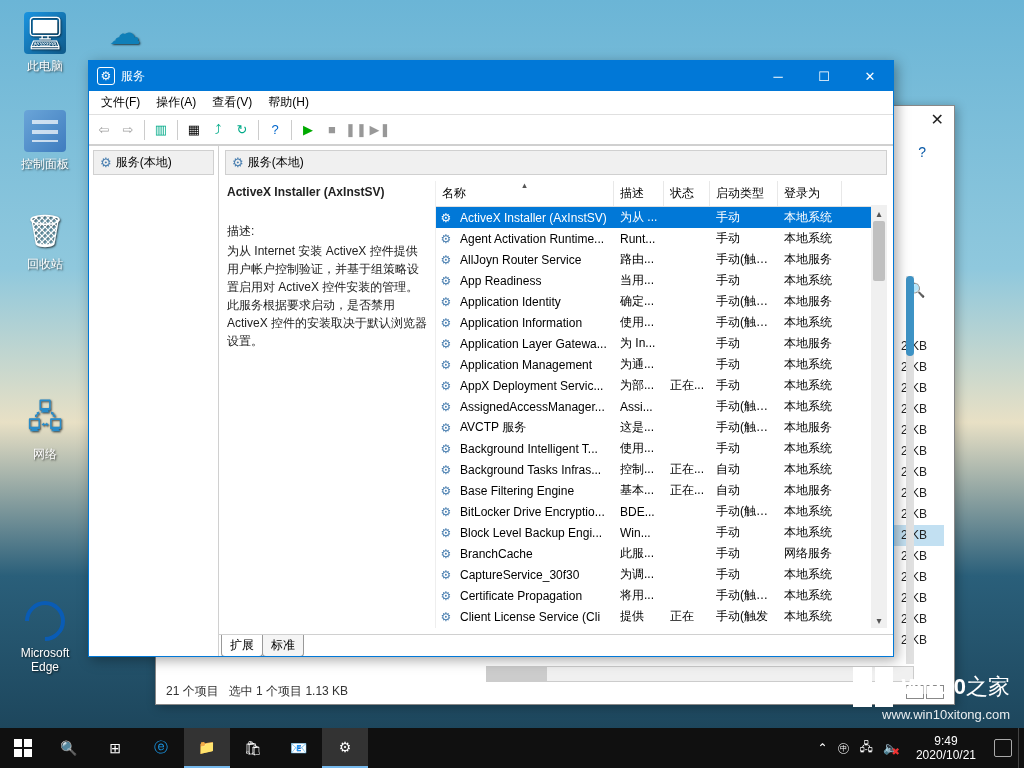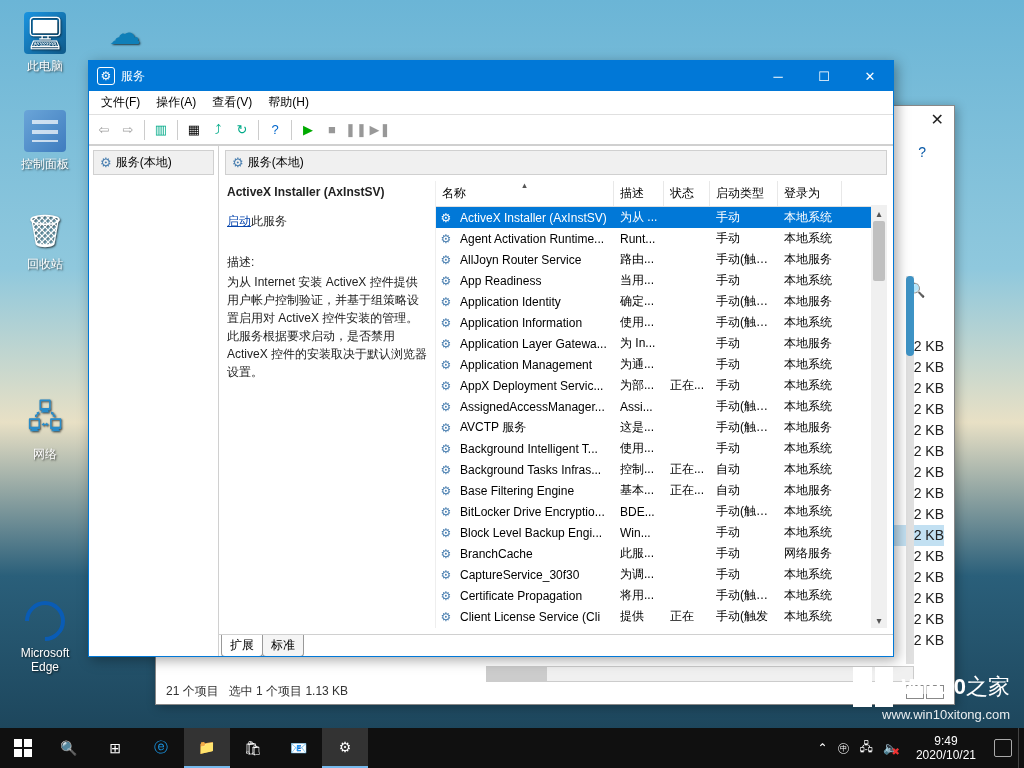--- a/index.html
+++ b/index.html
@@ -17,21 +17,21 @@
 .ico-folder { width:42px; height:34px; background:linear-gradient(to bottom,#ffd666,#f8b94a); border-radius:2px 2px 3px 3px; position:relative; }
 .ico-folder::before { content:""; position:absolute; top:-5px; left:2px; width:16px; height:7px; background:#ffd666; border-radius:2px 2px 0 0; }
 .ico-net { font-size:34px; color:#2a8cc9; }
 .ico-ie { width:40px; height:40px; border:4px solid #0a5cb5; border-radius:50%; position:relative; background:radial-gradient(circle,#fff 30%,transparent 32%); }
 .ico-ie::after { content:""; position:absolute; top:14px; left:-6px; right:-6px; height:10px; border:3px solid #ffb020; border-top:none; border-radius:0 0 40px 40px; transform:rotate(15deg); }
 .ico-edge { width:40px; height:40px; border:4px solid #0a5cb5; border-radius:50%; border-left-color:transparent; transform:rotate(-45deg); }
 
 
 .bg-window { position:absolute; top:105px; left:155px; width:800px; height:600px; background:#fff; border:1px solid #888; box-shadow:2px 2px 10px rgba(0,0,0,.3); }
 .bg-window .close-bg { position:absolute; top:4px; right:10px; font-size:16px; color:#222; }
-.bg-window .right-list { position:absolute; right:10px; top:230px; width:60px; font-size:14px; color:#222; line-height:21px; text-align:right; }
+.bg-window .right-list { position:absolute; right:10px; top:230px; width:60px; font-size:12px; color:#222; line-height:21px; text-align:center; }
 .bg-window .right-list div.sel { background:#c2e0f2; }
 .bg-window .status { position:absolute; bottom:4px; left:10px; right:10px; font-size:12px; color:#333; display:flex; align-items:center; }
 .bg-window .status .vbar { position:absolute; right:0; display:flex; gap:2px; }
 .bg-window .status .vbar span { width:18px; height:14px; border:1px solid #888; }
 .bg-window .scrollh { position:absolute; bottom:22px; left:330px; right:40px; height:16px; background:#f0f0f0; border:1px solid #ccc; }
 .bg-window .scrollh::before { content:""; position:absolute; left:0; width:60px; top:0; bottom:0; background:#ccc; }
 .bg-window .scrollv { position:absolute; right:40px; top:170px; bottom:40px; width:8px; background:#e0e0e0; }
 .bg-window .scrollv::before { content:""; position:absolute; top:0; left:0; right:0; height:80px; background:#3e93c5; border-radius:4px; }
 
 
@@ -212,21 +212,20 @@
         </div>
     </div>
     <div class="detail">
       <div class="detail-head">
           <span class="gear">⚙</span>
           <span>服务(本地)</span>
         </div>
       <div class="detail-body">
         <div class="desc-pane">
           <div class="svc-name">ActiveX Installer (AxInstSV)</div>
-          <div><span class="start-link">启动</span><span>此服务</span></div>
           <div class="desc-label">描述:</div>
           <div class="desc-text">为从 Internet 安装 ActiveX 控件提供用户帐户控制验证，并基于组策略设置启用对 ActiveX 控件安装的管理。此服务根据要求启动，是否禁用 ActiveX 控件的安装取决于默认浏览器设置。</div>
         </div>
         <div class="list-pane">
           <div class="list-head">
             <div class="col-name"><span>名称</span><span class="sort-ind">▴</span></div>
             <div class="col-desc">描述</div>
             <div class="col-state">状态</div>
             <div class="col-start">启动类型</div>
             <div class="col-logon">登录为</div>

